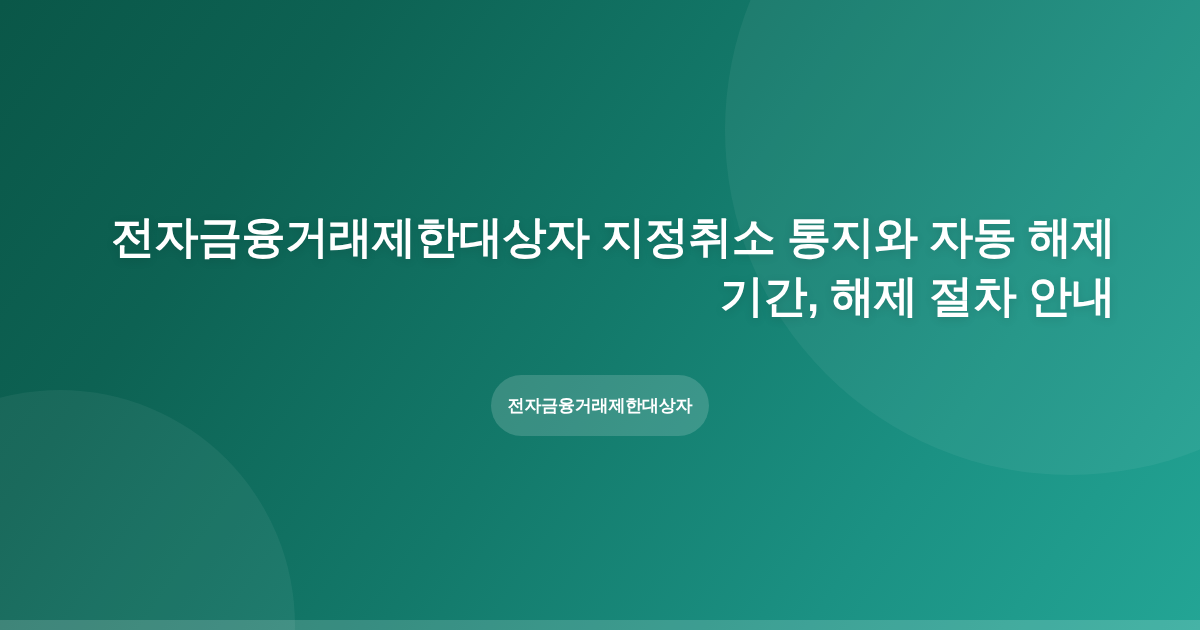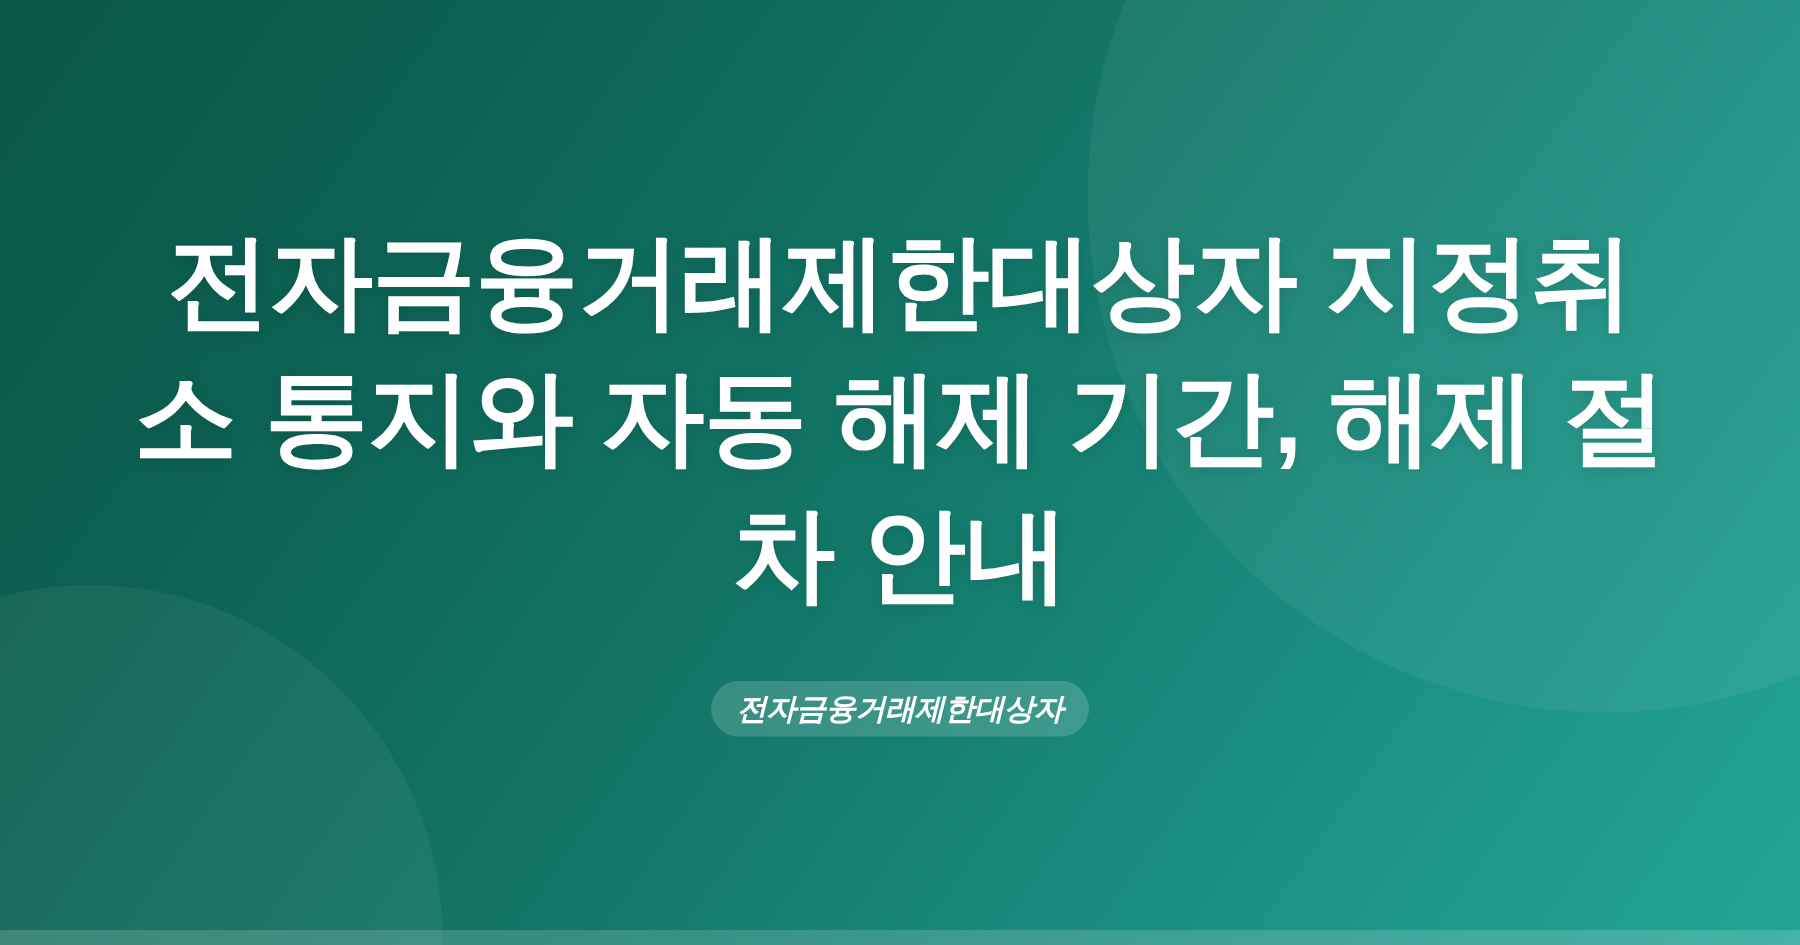--- a/index.html
+++ b/index.html
@@ -60,55 +60,54 @@
     bottom: 0;
     display: flex;
     flex-direction: column;
     align-items: center;
     justify-content: center;
     padding: 0 70px;
     box-sizing: border-box;
   }
 
   .title {
-    margin: 3px;
+    margin: 14px;
     color: #ffffff;
-    font-size: 69px;
+    font-size: 44px;
     font-weight: bold;
     line-height: 1.32;
-    text-align: center;
+    text-align: right;
     letter-spacing: -0.5px;
     max-width: 1030px;
     text-shadow: 0 2px 10px rgba(0, 0, 0, 0.13);
   }
 
   .tags {
     display: flex;
     flex-direction: row;
     align-items: center;
     justify-content: center;
     gap: 14px;
     margin-top: 36px;
   }
 
   .tag {
     display: inline-flex;
     align-items: center;
     justify-content: center;
     height: 29px;
-    padding: 4px 17px;
+    padding: 16px 17px;
     border-radius: 999px;
     background: rgba(255, 255, 255, 0.165);
     color: #ffffff;
-    font-size: 20px;
+    font-size: 17px;
     font-weight: bold;
     line-height: 1;
     white-space: nowrap;
     letter-spacing: -0.2px;
-    font-style: italic;
   }
 </style>
 </head>
 <body>
 
 <div class="card">
 
   <div class="blob blob-tr"></div>
   <div class="blob blob-bl"></div>
 

